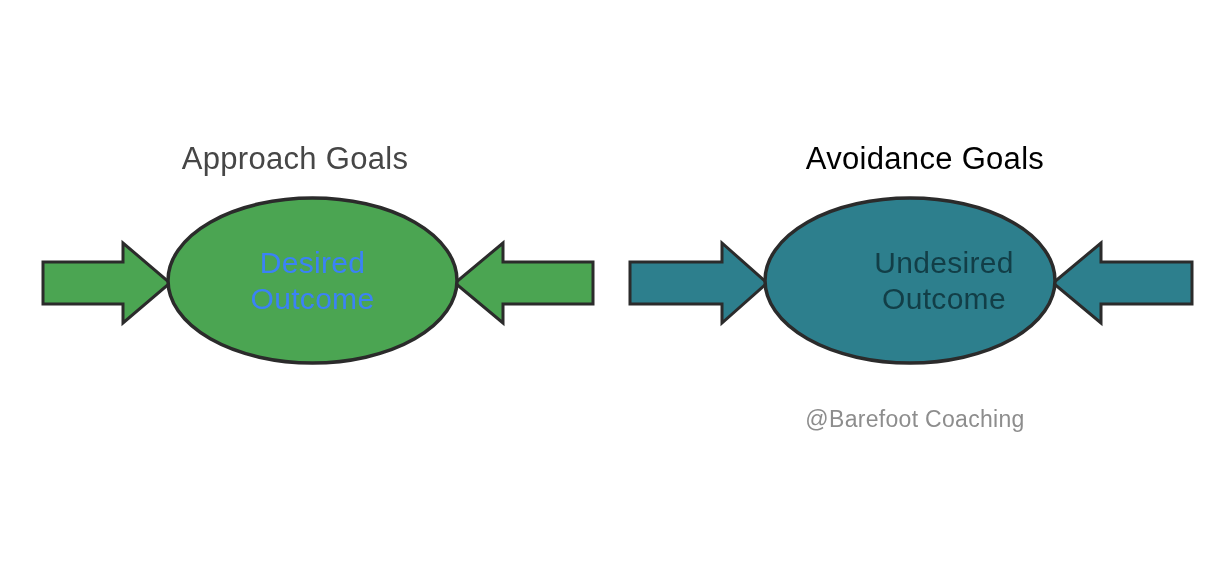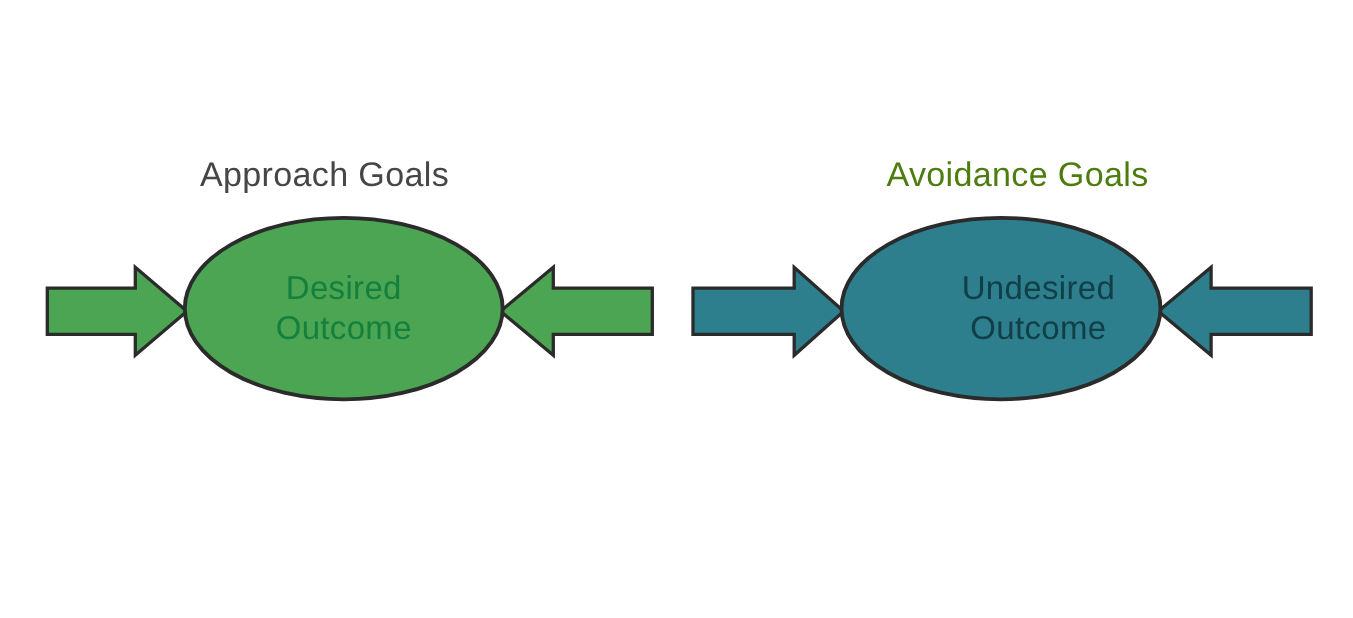--- a/index.html
+++ b/index.html
@@ -69,22 +69,23 @@
     </g>
     <g>
       <polygon points="630,262 722,262 722,243 767,283 722,323 722,304 630,304" fill="#2d7f8d" stroke="#2b2b2b"></polygon>
       <polygon points="1192,262 1101,262 1101,243 1053,283 1101,323 1101,304 1192,304" fill="#2d7f8d" stroke="#2b2b2b"></polygon>
       <ellipse cx="910" cy="280.5" rx="145" ry="82.5" fill="#2d7f8d" stroke="#2b2b2b"></ellipse>
     </g>
   </svg>
 
   <div class="panel-title left" style="color: rgb(70, 70, 70);">Approach Goals</div>
 
-  <div class="panel-title right" style="color: #4d7c0f;">Avoidance Goals</div>
+  <div class="panel-title right" style="color: #000000;">Avoidance Goals</div>
 
-  <div class="ellipse-label left" style="color: #15803d;">Desired
+  <div class="ellipse-label left" style="color: #3b82f6;">Desired
 Outcome</div>
 
   <div class="ellipse-label right" style="color: rgb(18, 62, 71);">Undesired
 Outcome</div>
 
+  <div class="attribution" style="color: rgb(141, 141, 141);">@Barefoot Coaching</div>
 
 </div>
 
 </body></html>

